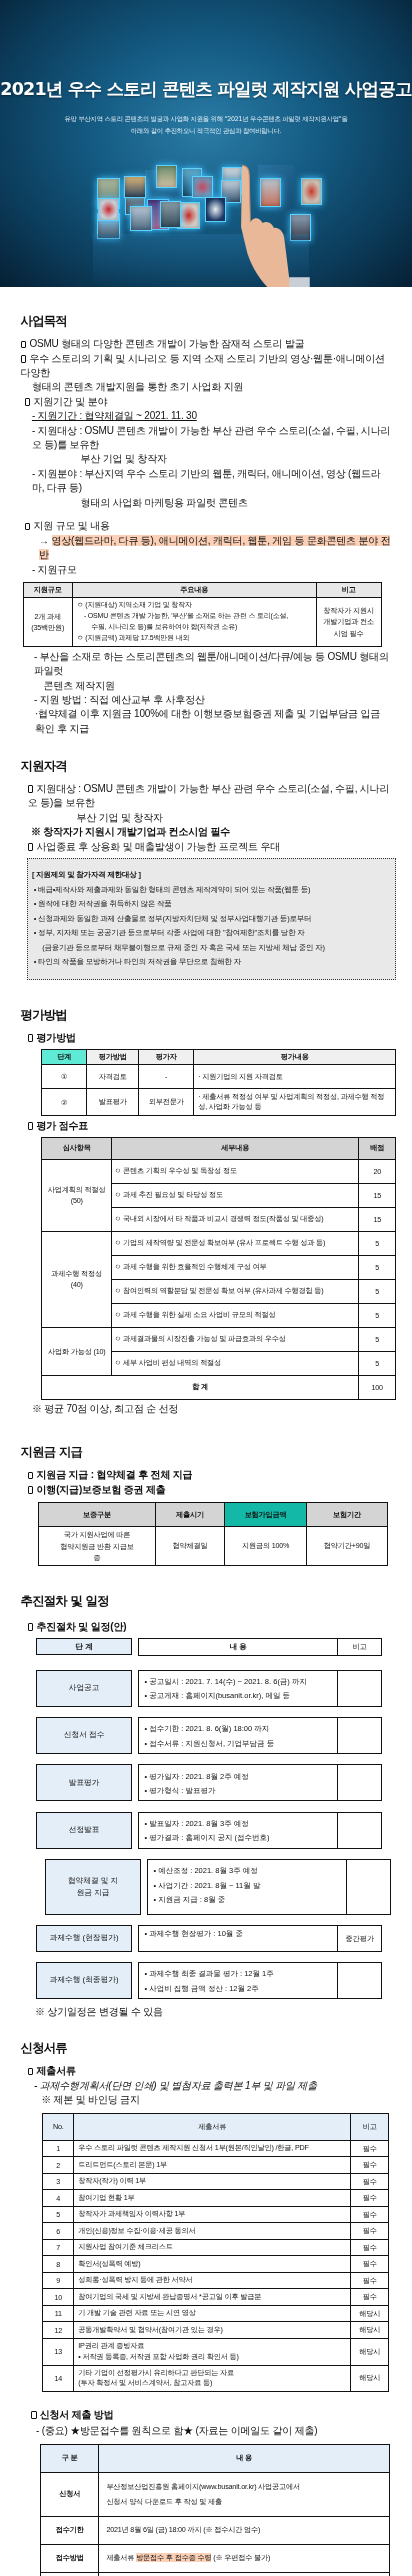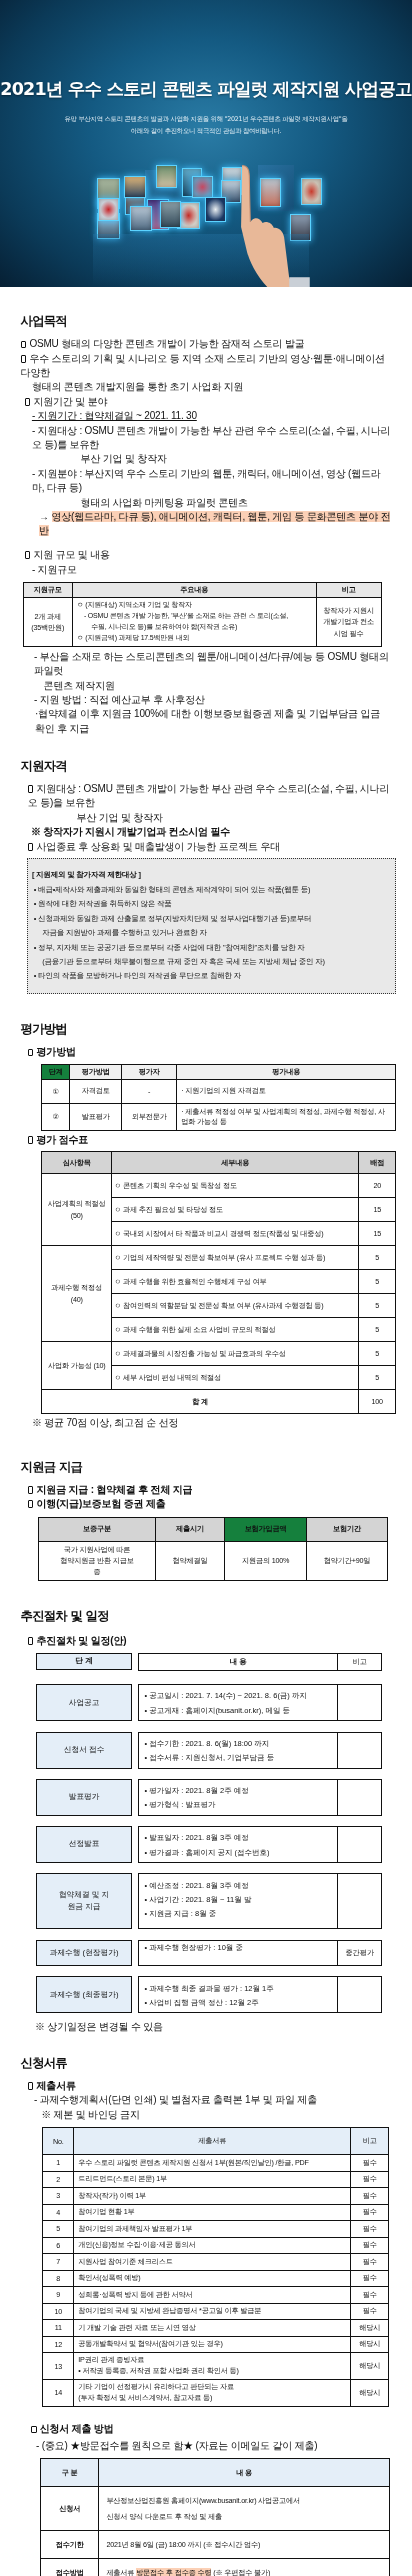--- a/index.html
+++ b/index.html
@@ -86,23 +86,23 @@
   <div class="line"><span class="chk"></span><span>OSMU 형태의 다양한 콘텐츠 개발이 가능한 잠재적 스토리 발굴</span></div>
   <div class="line"><span class="chk"></span><span>우수 스토리의 기획 및 시나리오 등 지역 소재 스토리 기반의 영상·웹툰·애니메이션 다양한</span></div>
   <div class="line indent1">형태의 콘텐츠 개발지원을 통한 초기 사업화 지원</div>
 
   <div class="line" style="padding-left:4.1px;"><span class="chk"></span><span>지원기간 및 분야</span></div>
   <div class="line" style="padding-left:11.3px;text-decoration:underline;">- 지원기간 : 협약체결일 ~ 2021. 11. 30</div>
   <div class="line" style="padding-left:11.3px;">- 지원대상 : OSMU 콘텐츠 개발이 가능한 부산 관련 우수 스토리(소설, 수필, 시나리오 등)를 보유한</div>
   <div class="line indent3" style="padding-left:60px;">부산 기업 및 창작자</div>
   <div class="line" style="padding-left:11.3px;">- 지원분야 : 부산지역 우수 스토리 기반의 웹툰, 캐릭터, 애니메이션, 영상 (웹드라마, 다큐 등)</div>
   <div class="line" style="padding-left:60px;">형태의 사업화 마케팅용 파일럿 콘텐츠</div>
+  <div class="line" style="padding-left:4.1px;margin-top:9.3px;"><span class="chk"></span><span>지원 규모 및 내용</span></div>
+
   <div class="line" style="padding-left:18.5px;"><span>→</span> <span class="hl">영상(웹드라마, 다큐 등), 애니메이션, 캐릭터, 웹툰, 게임 등 문화콘텐츠 분야 전반</span></div>
-
-  <div class="line" style="padding-left:4.1px;margin-top:9.3px;"><span class="chk"></span><span>지원 규모 및 내용</span></div>
   <div class="line" style="padding-left:11.3px;">- 지원규모</div>
   <table style="width:359px;margin:5.2px 0 2.1px 2.1px;">
     <tbody>
         <tr>
       <th style="width:49px;" class="t-center">지원규모</th>
       <th class="t-center">주요내용</th>
       <th style="width:65px;" class="t-center">비고</th>
     </tr>
     <tr>
       <td class="t-center" style="line-height:11.3px;">
@@ -127,32 +127,31 @@
   <div class="sec-title">지원자격</div>
   <div class="line" style="padding-left:7.2px;"><span class="chk"></span><span>지원대상 : OSMU 콘텐츠 개발이 가능한 부산 관련 우수 스토리(소설, 수필, 시나리오 등)을 보유한</span></div>
   <div class="line" style="padding-left:56px;">부산 기업 및 창작자</div>
   <div class="line bold" style="padding-left:10.3px;">※ 창작자가 지원시 개발기업과 컨소시엄 필수</div>
   <div class="line" style="padding-left:7.2px;"><span class="chk"></span><span>사업종료 후 상용화 및 매출발생이 가능한 프로젝트 우대</span></div>
   <div class="gray-box">
     <div class="line bold">[ 지원제외 및 참가자격 제한대상 ]</div>
     <div class="line">&nbsp;• <span>배급•제작사와 제출과제와 동일한 형태의 콘텐츠 제작계약이 되어 있는 작품(웹툰 등)</span></div>
     <div class="line">&nbsp;• <span>원작에 대한 저작권을 취득하지 않은 작품</span></div>
     <div class="line">&nbsp;• <span>신청과제와 동일한 과제 산출물로 정부(지방자치단체 및 정부사업대행기관 등)로부터</span></div>
-    <div class="line" style="padding-left:10.3px;">자금을 지원받아 과제를 수행하고 있거나 완료한 자</div>
     <div class="line">&nbsp;• <span>정부, 지자체 또는 공공기관 등으로부터 각종 사업에 대한 "참여제한"조치를 당한 자</span></div>
     <div class="line" style="padding-left:10.3px;">(금융기관 등으로부터 채무불이행으로 규제 중인 자 혹은 국세 또는 지방세 체납 중인 자)</div>
     <div class="line">&nbsp;• <span>타인의 작품을 모방하거나 타인의 저작권을 무단으로 침해한 자</span></div>
   </div>
 
   <div class="sec-title" style="margin-top:27px;">평가방법</div>
   <div class="line bold" style="padding-left:7.2px;"><span class="chk"></span><span>평가방법</span></div>
   <table style="width:355px;margin:4.1px 0 2.1px 20.6px;">
     <tbody>
         <tr>
-      <th class="t-center" style="width:28px;background:#15803d;">단계</th>
+      <th class="t-center" style="width:45px;background:#5eead4;">단계</th>
       <th class="t-center" style="width:52px;background:#f0f0f0;">평가방법</th>
       <th class="t-center" style="width:55px;background:#f0f0f0;">평가자</th>
       <th class="t-center" style="background:#f0f0f0;">평가내용</th>
     </tr>
     <tr style="height:24px;">
       <td class="t-center">①</td>
       <td class="t-center">자격검토</td>
       <td class="t-center">-</td>
       <td>· 지원기업의 지원 자격검토</td>
     </tr>
@@ -220,21 +219,21 @@
   <div class="line" style="padding-left:11.3px;">※ 평균 70점 이상, 최고점 순 선정</div>
 
   <div class="sec-title" style="margin-top:28px;">지원금 지급</div>
   <div class="line bold" style="padding-left:7.2px;"><span class="chk"></span><span>지원금 지급 : 협약체결 후 전체 지급</span></div>
   <div class="line bold" style="padding-left:7.2px;"><span class="chk"></span><span>이행(지급)보증보험 증권 제출</span></div>
   <table style="width:350px;margin:5.2px 0 2.1px 17.5px;">
     <tbody>
         <tr style="height:24px;">
       <th class="t-center" style="width:117px;background:#d4d4d4;">보증구분</th>
       <th class="t-center" style="width:69px;background:#d4d4d4;">제출시기</th>
-      <th class="t-center" style="width:82px;background:#15803d;">보험가입금액</th>
+      <th class="t-center" style="width:82px;background:#14b8a6;">보험가입금액</th>
       <th class="t-center" style="background:#d4d4d4;">보험기간</th>
     </tr>
     <tr style="height:29px;">
       <td class="t-center" style="line-height:11.3px;padding:2.1px 20.6px;">국가 지원사업에 따른 협약지원금 반환 지급보증</td>
       <td class="t-center">협약체결일</td>
       <td class="t-center">지원금의 100%</td>
       <td class="t-center">협약기간+90일</td>
     </tr>
   </tbody>
     </table>
@@ -288,21 +287,21 @@
       <div class="sched-gap"></div>
       <div class="sched-box">
           <div class="sched-content" style="padding-top:4.1px;line-height:14.4px;">
             <div>• <span>발표일자 : 2021. 8월 3주 예정</span></div>
             <div>• <span>평가결과 : 홈페이지 공지 (접수번호)</span></div>
           </div>
           <div class="sched-note"></div>
         </div>
     </div>
     <div class="sched-row">
-      <div class="sched-step" style="min-height:56px;padding:0 19px;">협약체결 및 지원금 지급</div>
+      <div class="sched-step" style="min-height:56px;padding:0 19px;margin-left:9px;">협약체결 및 지원금 지급</div>
       <div class="sched-gap"></div>
       <div class="sched-box">
           <div class="sched-content" style="padding-top:4.1px;line-height:14.4px;">
             <div>• <span>예산조정 : 2021. 8월 3주 예정</span></div>
             <div>• <span>사업기간 : 2021. 8월 ~ 11월 말</span></div>
             <div>• <span>지원금 지급 : 8월 중</span></div>
           </div>
           <div class="sched-note"></div>
         </div>
     </div>
@@ -325,21 +324,21 @@
             <div>• <span>사업비 집행 금액 정산 : 12월 2주</span></div>
           </div>
           <div class="sched-note"></div>
         </div>
     </div>
   </div>
   <div class="line" style="padding-left:14.4px;margin-top:-4.1px;">※ 상기일정은 변경될 수 있음</div>
 
   <div class="sec-title" style="margin-top:20.6px;">신청서류</div>
   <div class="line bold" style="padding-left:7.2px;"><span class="chk"></span><span>제출서류</span></div>
-  <div class="line" style="padding-left:13.4px;">- 과제수행계획서(단면 인쇄) 및 별첨자료 출력본 1부 및 파일 제출</div>
+  <div class="line" style="padding-left:13.4px;font-style:italic;">- 과제수행계획서(단면 인쇄) 및 별첨자료 출력본 1부 및 파일 제출</div>
   <div class="line" style="padding-left:20.6px;">※ 제본 및 바인딩 금지</div>
   <table style="width:347px;margin:5.2px 0 2.1px 21.6px;">
     <tbody>
         <tr style="height:27px;">
       <th class="t-center hdr-blue" style="width:31px;font-weight:normal;">No.</th>
       <th class="t-center hdr-blue" style="font-weight:normal;">제출서류</th>
       <th class="t-center hdr-blue" style="width:38px;font-weight:normal;">비고</th>
     </tr>
     </tbody>
       <tbody id="doc-rows">
@@ -358,21 +357,21 @@
           <td style="padding-left:4.1px;line-height:10.8px;white-space:pre-line;">창작자(작가) 이력 1부</td>
           <td class="t-center">필수</td>
         </tr>
         <tr style="height: 16.5px;">
           <td class="t-center">4</td>
           <td style="padding-left:4.1px;line-height:10.8px;white-space:pre-line;">참여기업 현황 1부</td>
           <td class="t-center">필수</td>
         </tr>
         <tr style="height: 16.5px;">
           <td class="t-center">5</td>
-          <td style="padding-left:4.1px;line-height:10.8px;white-space:pre-line;">참여기업의 과제책임자 발표평가 1부</td>
+          <td style="padding-left:4.1px;line-height:10.8px;white-space:pre-line;">창작자가 과제책임자 이력사항 1부</td>
           <td class="t-center">필수</td>
         </tr>
         <tr style="height: 16.5px;">
           <td class="t-center">6</td>
           <td style="padding-left:4.1px;line-height:10.8px;white-space:pre-line;">개인(신용)정보 수집·이용·제공 동의서</td>
           <td class="t-center">필수</td>
         </tr>
         <tr style="height: 16.5px;">
           <td class="t-center">7</td>
           <td style="padding-left:4.1px;line-height:10.8px;white-space:pre-line;">지원사업 참여기준 체크리스트</td>

